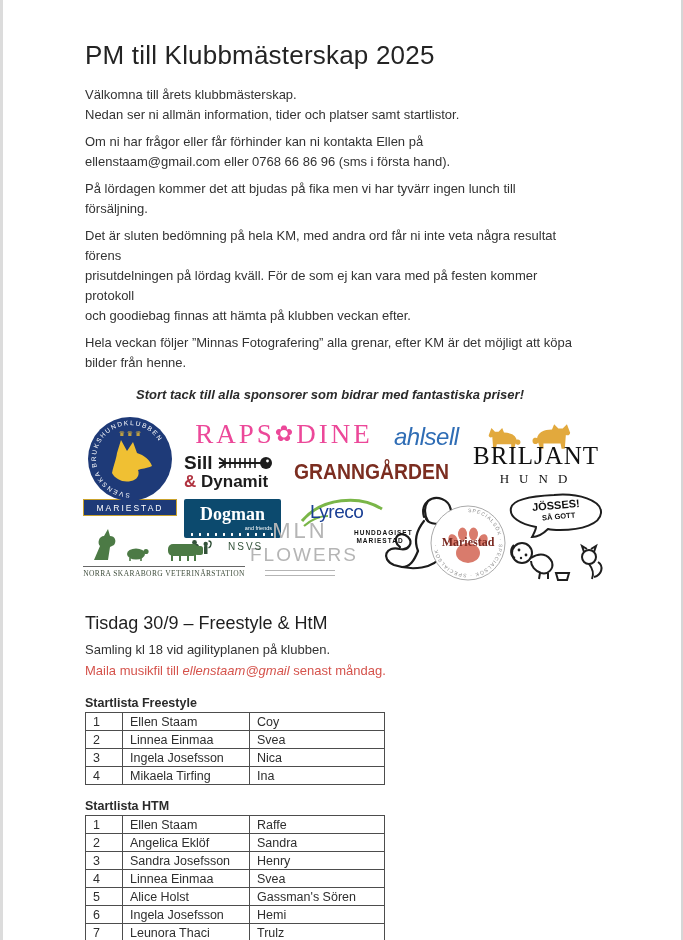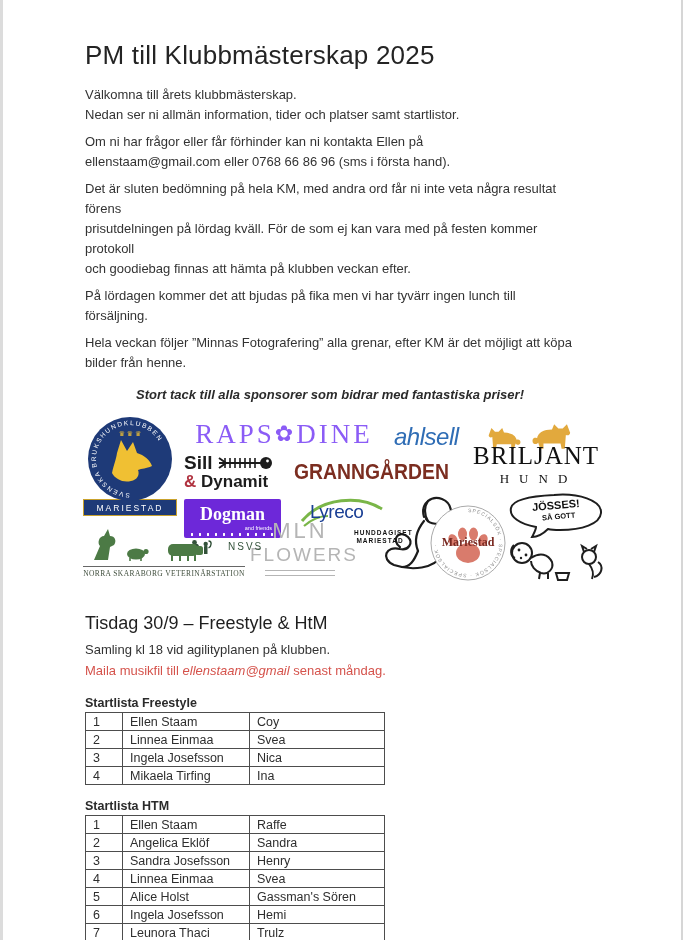--- a/index.html
+++ b/index.html
@@ -12,34 +12,34 @@
   .content{padding:40px 106px 0 82px;}
   .doc-title{font-size:26px; font-weight:400; color:#242424; margin:0 0 14px 0; letter-spacing:.2px;}
   .para{font-size:13px; line-height:20px; margin:0 0 7px 0; white-space:pre-line; color:#333;}
   .sponsor-note{font-size:13px; font-weight:700; font-style:italic; text-align:center; margin:14px 0 0 0; color:#2b2b2b;}
 
   
   .logos{position:relative; height:172px; width:534px; margin:13px 0 0 -7px;}
   .logos > div{position:absolute;}
   .sbk{left:5px; top:2px; width:94px; text-align:center;}
   .sbk-banner{background:#1e3a78; color:#fff; font-size:8.5px; letter-spacing:2px; padding:3px 0 2px; margin-top:-6px; border:1px solid #c9a22d;}
-  .rapsodine{left:95px; top:4px; width:222px; text-align:center; font-family:"Liberation Serif",serif; font-size:27px; letter-spacing:3px; color:#8b5cf6; white-space:nowrap;}
+  .rapsodine{left:95px; top:4px; width:222px; text-align:center; font-family:"Liberation Serif",serif; font-size:27px; letter-spacing:3px; color:#ec4899; white-space:nowrap;}
   .rapsodine .flower{font-size:22px; vertical-align:2px;}
   .ahlsell{left:316px; top:8px; font-size:24px; font-weight:400; font-style:italic; color:#2f6db5; letter-spacing:-.5px;}
   .gold-dogs{left:408px; top:5px; display:flex; gap:8px; align-items:flex-end;}
   .sill{left:106px; top:37px; width:108px;}
   .sill .row1{display:flex; align-items:center; gap:4px;}
   .sill .w1{font-size:19px; font-weight:700; color:#1c1c1c;}
   .sill .row2{font-size:17px; font-weight:700; color:#1c1c1c; margin-top:-2px;}
   .sill .amp{color:#b03340;}
   .granngarden{left:216px; top:44px; font-size:22px; font-weight:700; color:#7b2d20; transform:scaleX(.88); transform-origin:left; letter-spacing:0; white-space:nowrap;}
   .briljant{left:384px; top:27px; width:148px; text-align:center; font-family:"Liberation Serif",serif; color:#111;}
   .briljant .b1{font-size:25px; letter-spacing:1px;}
   .briljant .b2{font-size:13px; letter-spacing:10px; margin-top:1px; margin-left:5px;}
-  .dogman{left:106px; top:84px; width:97px; height:39px; background:#6d28d9; border-radius:2px; color:#fff; text-align:center;}
+  .dogman{left:106px; top:84px; width:97px; height:39px; background:#0c4a6e; border-radius:2px; color:#fff; text-align:center;}
   .dogman .dm{font-family:"Liberation Serif",serif; font-weight:700; font-size:18px; padding-top:5px;}
   .dogman .df{position:absolute; right:9px; top:26px; font-size:5.5px;}
   .dogman::after{content:""; position:absolute; left:4px; right:4px; bottom:2px; height:3px;
      background-image:radial-gradient(circle 1.2px at 4px 1.5px,#fff 1.1px,transparent 1.4px); background-size:8px 3px; background-repeat:repeat-x;}
   .lyreco{left:222px; top:78px; width:86px; height:36px;}
   .lyreco svg{position:absolute; left:0; top:0;}
   .lyreco .ly{position:absolute; left:10px; top:8px; font-size:19px; font-weight:400; color:#1a3f94; letter-spacing:-.5px;}
   .mln{left:172px; top:103px; width:100px; text-align:center; color:#b5b5b5;}
   .mln .m1{font-size:22px; letter-spacing:3px;}
   .mln .m2{font-size:19px; letter-spacing:2px;}
@@ -74,24 +74,24 @@
 
 <div class="page">
   <div class="content">
 
     <h1 class="doc-title">PM till Klubbmästerskap 2025</h1>
 
     <p class="para">Välkomna till årets klubbmästerskap.
 Nedan ser ni allmän information, tider och platser samt startlistor.</p>
     <p class="para">Om ni har frågor eller får förhinder kan ni kontakta Ellen på
 ellenstaam@gmail.com eller 0768 66 86 96 (sms i första hand).</p>
+    <p class="para">På lördagen kommer det att bjudas på fika men vi har tyvärr ingen lunch till försäljning.</p>
     <p class="para">Det är sluten bedömning på hela KM, med andra ord får ni inte veta några resultat förens
 prisutdelningen på lördag kväll. För de som ej kan vara med på festen kommer protokoll
 och goodiebag finnas att hämta på klubben veckan efter.</p>
-    <p class="para">På lördagen kommer det att bjudas på fika men vi har tyvärr ingen lunch till försäljning.</p>
     <p class="para">Hela veckan följer ”Minnas Fotografering” alla grenar, efter KM är det möjligt att köpa
 bilder från henne.</p>
 
     <p class="sponsor-note">Stort tack till alla sponsorer som bidrar med fantastiska priser!</p>
 
     <div class="logos">
 
       <div class="sbk">
         <svg width="84" height="84" viewBox="0 0 84 84">
           <circle cx="42" cy="42" r="42" fill="#1e3a78"></circle>

